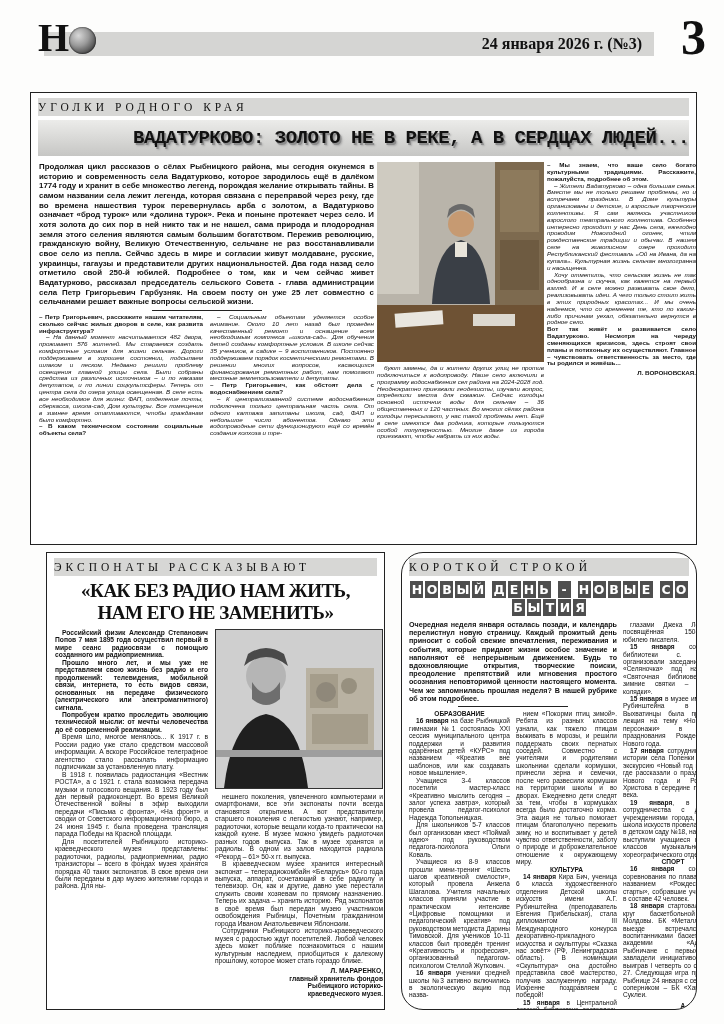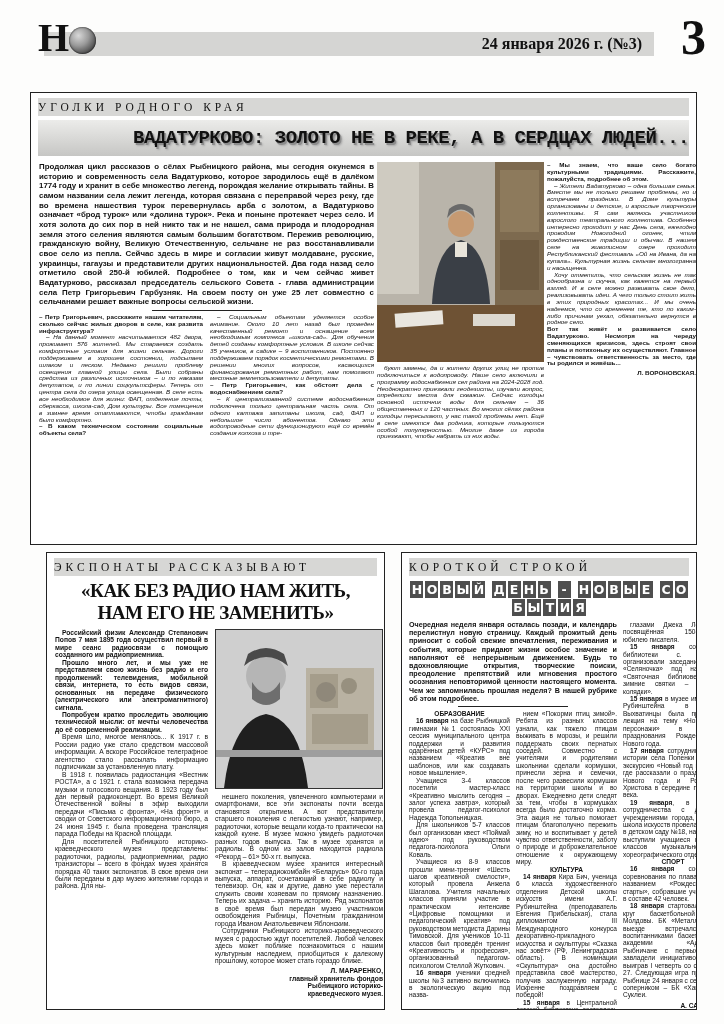--- a/index.html
+++ b/index.html
@@ -48,21 +48,21 @@
   .row2{position:absolute;left:30px;right:27px;top:552px;height:458px;display:flex;gap:16px;margin-left:16px;}
   .museum{width:339px;flex:none;}
   .headline2{font-family:"Liberation Serif",serif;font-weight:bold;font-size:19px;line-height:22px;
              text-align:center;white-space:pre-line;margin:2px 4px 5px;letter-spacing:-0.5px;}
   .mus-body{display:flex;gap:7px;padding:0 8px;}
   .mus-colL{width:153px;flex:none;}
   .mus-colR{width:168px;flex:none;}
   .museum .para{font-size:6.7px;line-height:7.45px;}
   .photo2{width:166px;height:158px;border:1px solid #333;margin:0 0 4px;}
   
-  .news{flex:1;}
+  .news{flex:1;border-radius:22px;}
   .blockhead{text-align:center;margin:2px 2px 5px;}
   .blk{display:inline-block;background:#4e4e4e;color:#fff;font-weight:bold;
        font-family:"DejaVu Sans",sans-serif;font-size:12.5px;line-height:17px;
        min-width:11px;padding:0 1px;margin:0 1px;text-align:center;}
   .blk-space{display:inline-block;width:5px;}
   .news-body{display:flex;gap:6px;padding:0 7px;}
   .news-left{width:208px;flex:none;}
   .news-intro{font-size:7.15px;line-height:8.2px;font-weight:bold;text-align:justify;}
   .news-colrow{display:flex;gap:6px;margin-top:1px;}
   .news-colrow .col{width:101px;flex:none;}

